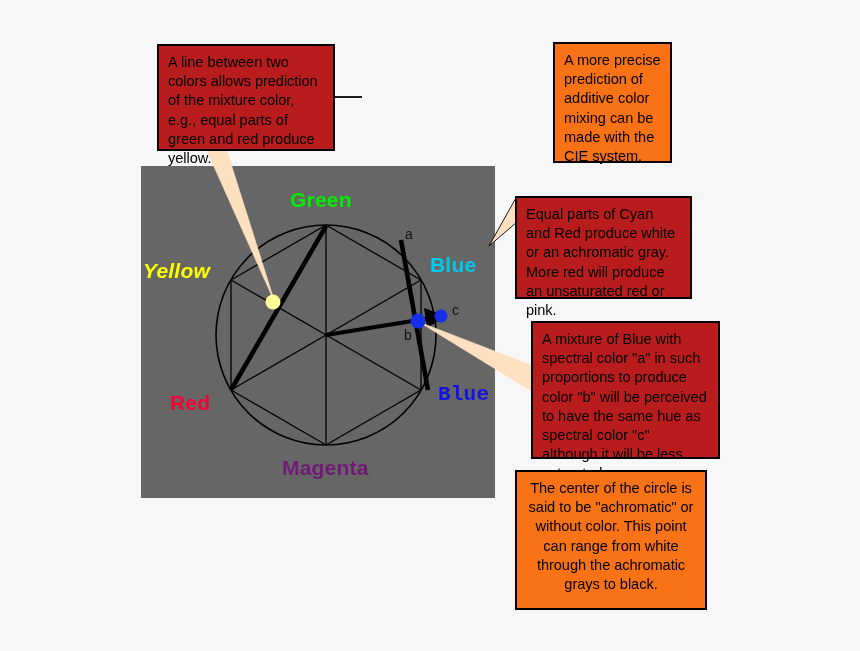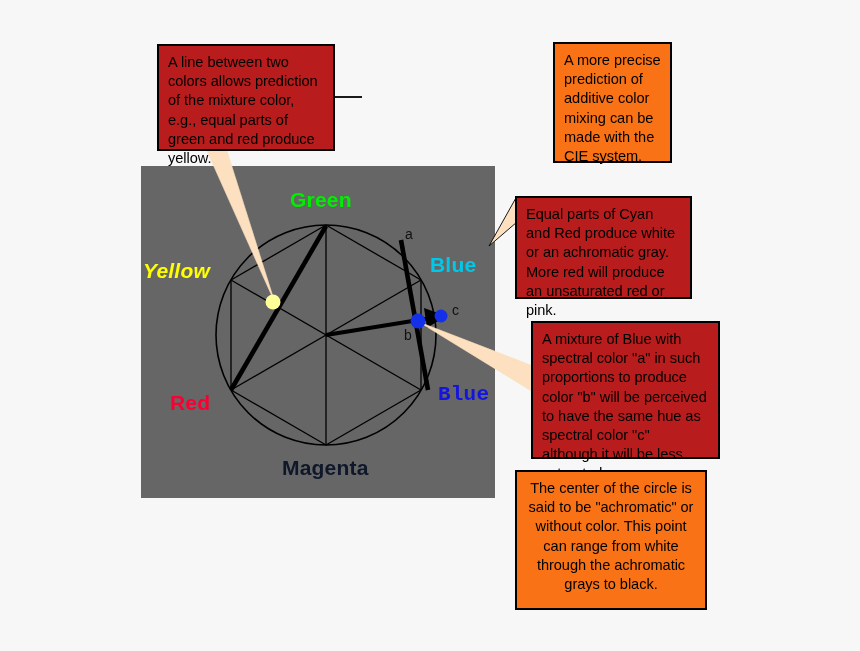--- a/index.html
+++ b/index.html
@@ -99,21 +99,21 @@
     <line x1="334" y1="97" x2="362" y2="97" stroke="#000" stroke-width="1.8"></line>
 
     <circle cx="273" cy="302" r="7.5" fill="#ffff99"></circle>
     <circle cx="418" cy="321" r="7.5" fill="#1430e8"></circle>
     <circle cx="441" cy="316" r="6.5" fill="#1430e8"></circle>
   </svg>
 
   <div class="wheel-label" style="left:290px; top:188px; color:#00ee00;">Green</div>
   <div class="wheel-label" style="left:430px; top:253px; color:#00c8e8;">Blue</div>
   <div class="wheel-label" style="left:438px; top:383px; color:#1414e0;font-family:Liberation Mono, monospace;">Blue</div>
-  <div class="wheel-label" style="left:282px; top:456px; color:#0f172a;">Magenta</div>
+  <div class="wheel-label" style="left:282px; top:456px; color:#701a75;">Magenta</div>
   <div class="wheel-label" style="left:170px; top:391px; color:#fa0032;">Red</div>
   <div class="wheel-label" style="left:143px; top:259px; color:#ffff00;font-style:italic;">Yellow</div>
 
   <div class="pt-label" style="left:405px; top:226px;">a</div>
   <div class="pt-label" style="left:404px; top:327px;">b</div>
   <div class="pt-label" style="left:452px; top:302px;">c</div>
 
   <div class="callout peach" style="left:157px; top:44px; width:178px; height:107px;">A line between two colors allows prediction of the mixture color, e.g., equal parts of green and red produce yellow.</div>
 
 

